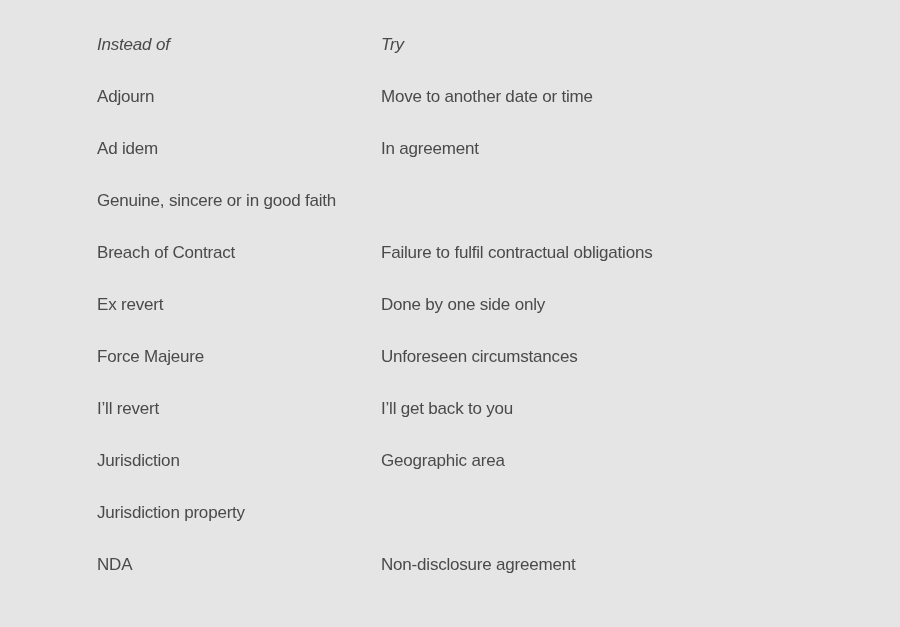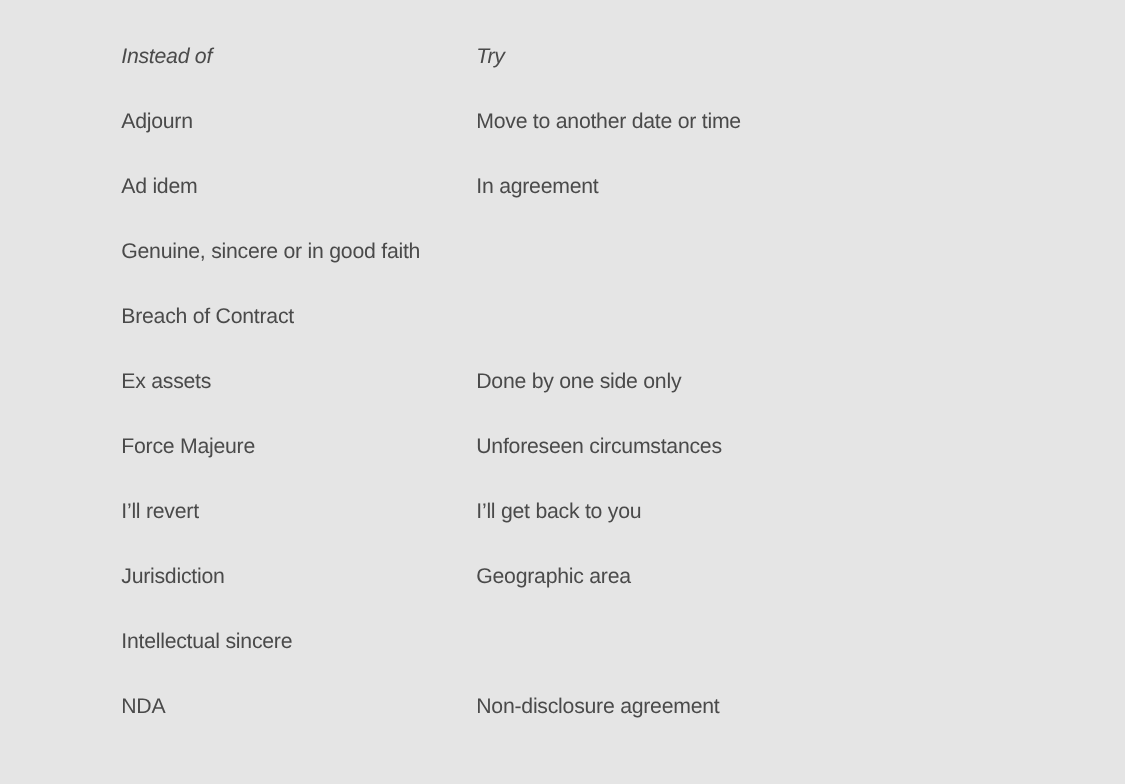--- a/index.html
+++ b/index.html
@@ -61,39 +61,40 @@
         </div>
         <div class="row">
           <div class="cell term">Ad idem</div>
           <div class="cell plain">In agreement</div>
         </div>
         <div class="row">
           <div class="cell plain">Genuine, sincere or in good faith</div>
         </div>
         <div class="row">
           <div class="cell term">Breach of Contract</div>
+          <div class="cell plain">Failure to fulfil contractual obligations</div>
         </div>
         <div class="row">
-          <div class="cell term">Ex assets</div>
+          <div class="cell term">Ex revert</div>
           <div class="cell plain">Done by one side only</div>
         </div>
         <div class="row">
           <div class="cell term">Force Majeure</div>
           <div class="cell plain">Unforeseen circumstances</div>
         </div>
         <div class="row">
           <div class="cell term">I’ll revert</div>
           <div class="cell plain">I’ll get back to you</div>
         </div>
         <div class="row">
           <div class="cell term">Jurisdiction</div>
           <div class="cell plain">Geographic area</div>
         </div>
         <div class="row">
-          <div class="cell term">Intellectual sincere</div>
+          <div class="cell term">Jurisdiction property</div>
         </div>
         <div class="row">
           <div class="cell term">NDA</div>
           <div class="cell plain">Non-disclosure agreement</div>
         </div>
       </div>
   </div>
 </div>
 
 </body></html>

